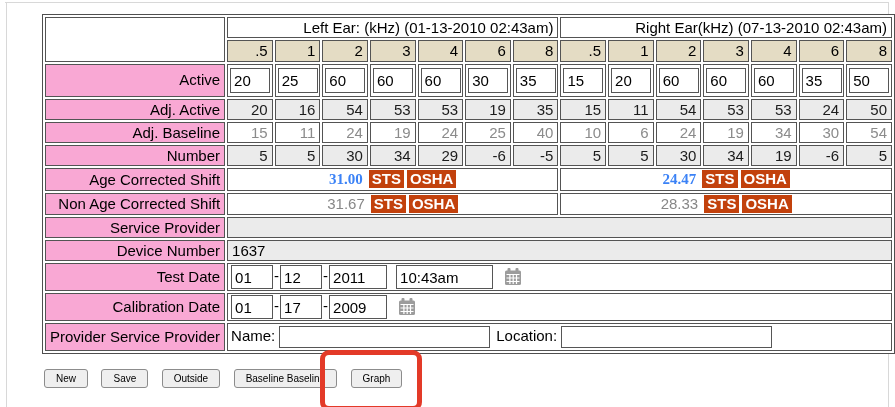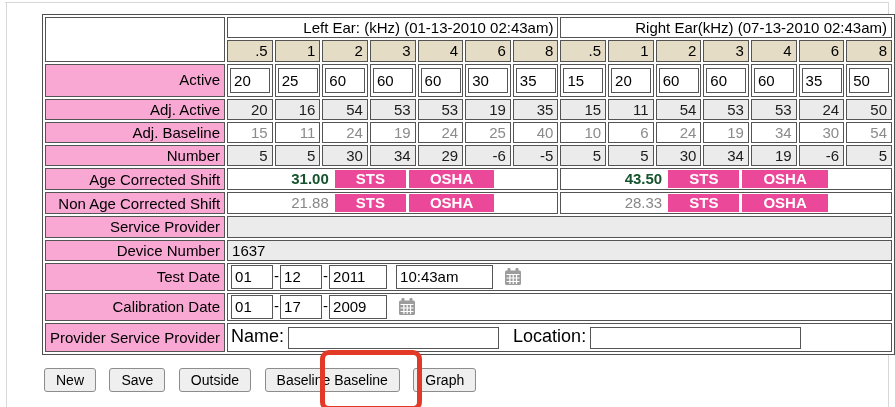--- a/index.html
+++ b/index.html
@@ -27,41 +27,41 @@
   td.ear{background:#fff;text-align:right;}
   td.label{background:#f9a8d4;text-align:right;}
   td.freq{background:#e4dcc4;text-align:right;height:18px;}
   td.cg{background:#ebebeb;text-align:right;color:#1c1c1c;}
   td.cw{background:#fff;text-align:right;color:#8b8b8b;}
   td.inp-cell{background:#fff;padding:3px 1px 3px 2px;height:31px;}
   td.span-gray{background:#ebebeb;text-align:left;}
   td.age-cell{background:#fff;text-align:center;height:22px;}
   td.date-cell{background:#fff;padding:0 3px;height:28px;margin-top:10px;}
   td.osp-cell{background:#fff;padding:2px 3px;height:25px;}
-  .age-val{color:#14532d;font-weight:bold;margin-right:3px;}
+  .age-val{color:#3b82f6;font-weight:bold;margin-right:3px;font-family:Liberation Serif, serif;}
   .nonage-val{color:#878787;margin-right:3px;}
-  .badge{display:inline-block;background:#ec4899;color:#fff;font-weight:bold;
-         padding:0 21px;margin-left:3px;line-height:18px;}
+  .badge{display:inline-block;background:#c2410c;color:#fff;font-weight:bold;
+         padding:0 3px;margin-left:3px;line-height:18px;}
   input{
     font-family:"Liberation Sans", sans-serif;font-size:15px;color:#000;
     border:1px solid #565656;background:#fff;box-sizing:border-box;
     padding:2px 3px;vertical-align:middle;border-radius:0;
   }
   .active-input{width:40px;height:25px;}
   .d2{width:42px;height:24px;}
   .d4{width:58px;height:24px;}
   .time-input{width:97px;height:24px;margin-left:9px;}
   .osp-input{width:211px;height:22px;margin-left:4px;}
   .dash{display:inline-block;margin:0 1px;color:#000;}
   .cal-btn{display:inline-block;vertical-align:middle;margin-left:10px;cursor:pointer;line-height:0;background:none;border:none;padding:0;}
-  .osp-label{font-size:18px;color:#000;}
-  .loc-label{margin-left:14px;}
+  .osp-label{font-size:15px;color:#000;}
+  .loc-label{margin-left:6px;}
   .btns{position:absolute;left:44px;top:368px;white-space:nowrap;}
   .btns button{
-    font-family:"Liberation Sans", sans-serif;font-size:14px;color:#000;
+    font-family:"Liberation Sans", sans-serif;font-size:10px;color:#000;
     background:#efefef;border:1px solid #8c8c8c;border-radius:3px;
     padding:3px 11px;margin-right:9px;cursor:pointer;
   }
   .red-box{
     position:absolute;left:320px;top:350px;width:92px;height:51px;
     border:5px solid #e33a28;border-radius:9px;z-index:5;pointer-events:none;
   }
 </style>
 </head>
 <body>
@@ -184,28 +184,28 @@
     <td class="cg">-6</td>
     <td class="cg">5</td>
   </tr>
 
   <tr>
     <td class="label">Age Corrected Shift</td>
     <td class="age-cell" colspan="7">
       <span class="age-val">31.00</span><span class="badge">STS</span><span class="badge">OSHA</span>
     </td>
     <td class="age-cell" colspan="7">
-      <span class="age-val">43.50</span><span class="badge">STS</span><span class="badge">OSHA</span>
+      <span class="age-val">24.47</span><span class="badge">STS</span><span class="badge">OSHA</span>
     </td>
   </tr>
 
   <tr>
     <td class="label">Non Age Corrected Shift</td>
     <td class="age-cell" colspan="7">
-      <span class="nonage-val">21.88</span><span class="badge">STS</span><span class="badge">OSHA</span>
+      <span class="nonage-val">31.67</span><span class="badge">STS</span><span class="badge">OSHA</span>
     </td>
     <td class="age-cell" colspan="7">
       <span class="nonage-val">28.33</span><span class="badge">STS</span><span class="badge">OSHA</span>
     </td>
   </tr>
 
   <tr>
     <td class="label">Service Provider</td>
     <td class="span-gray" colspan="14"></td>
   </tr>

